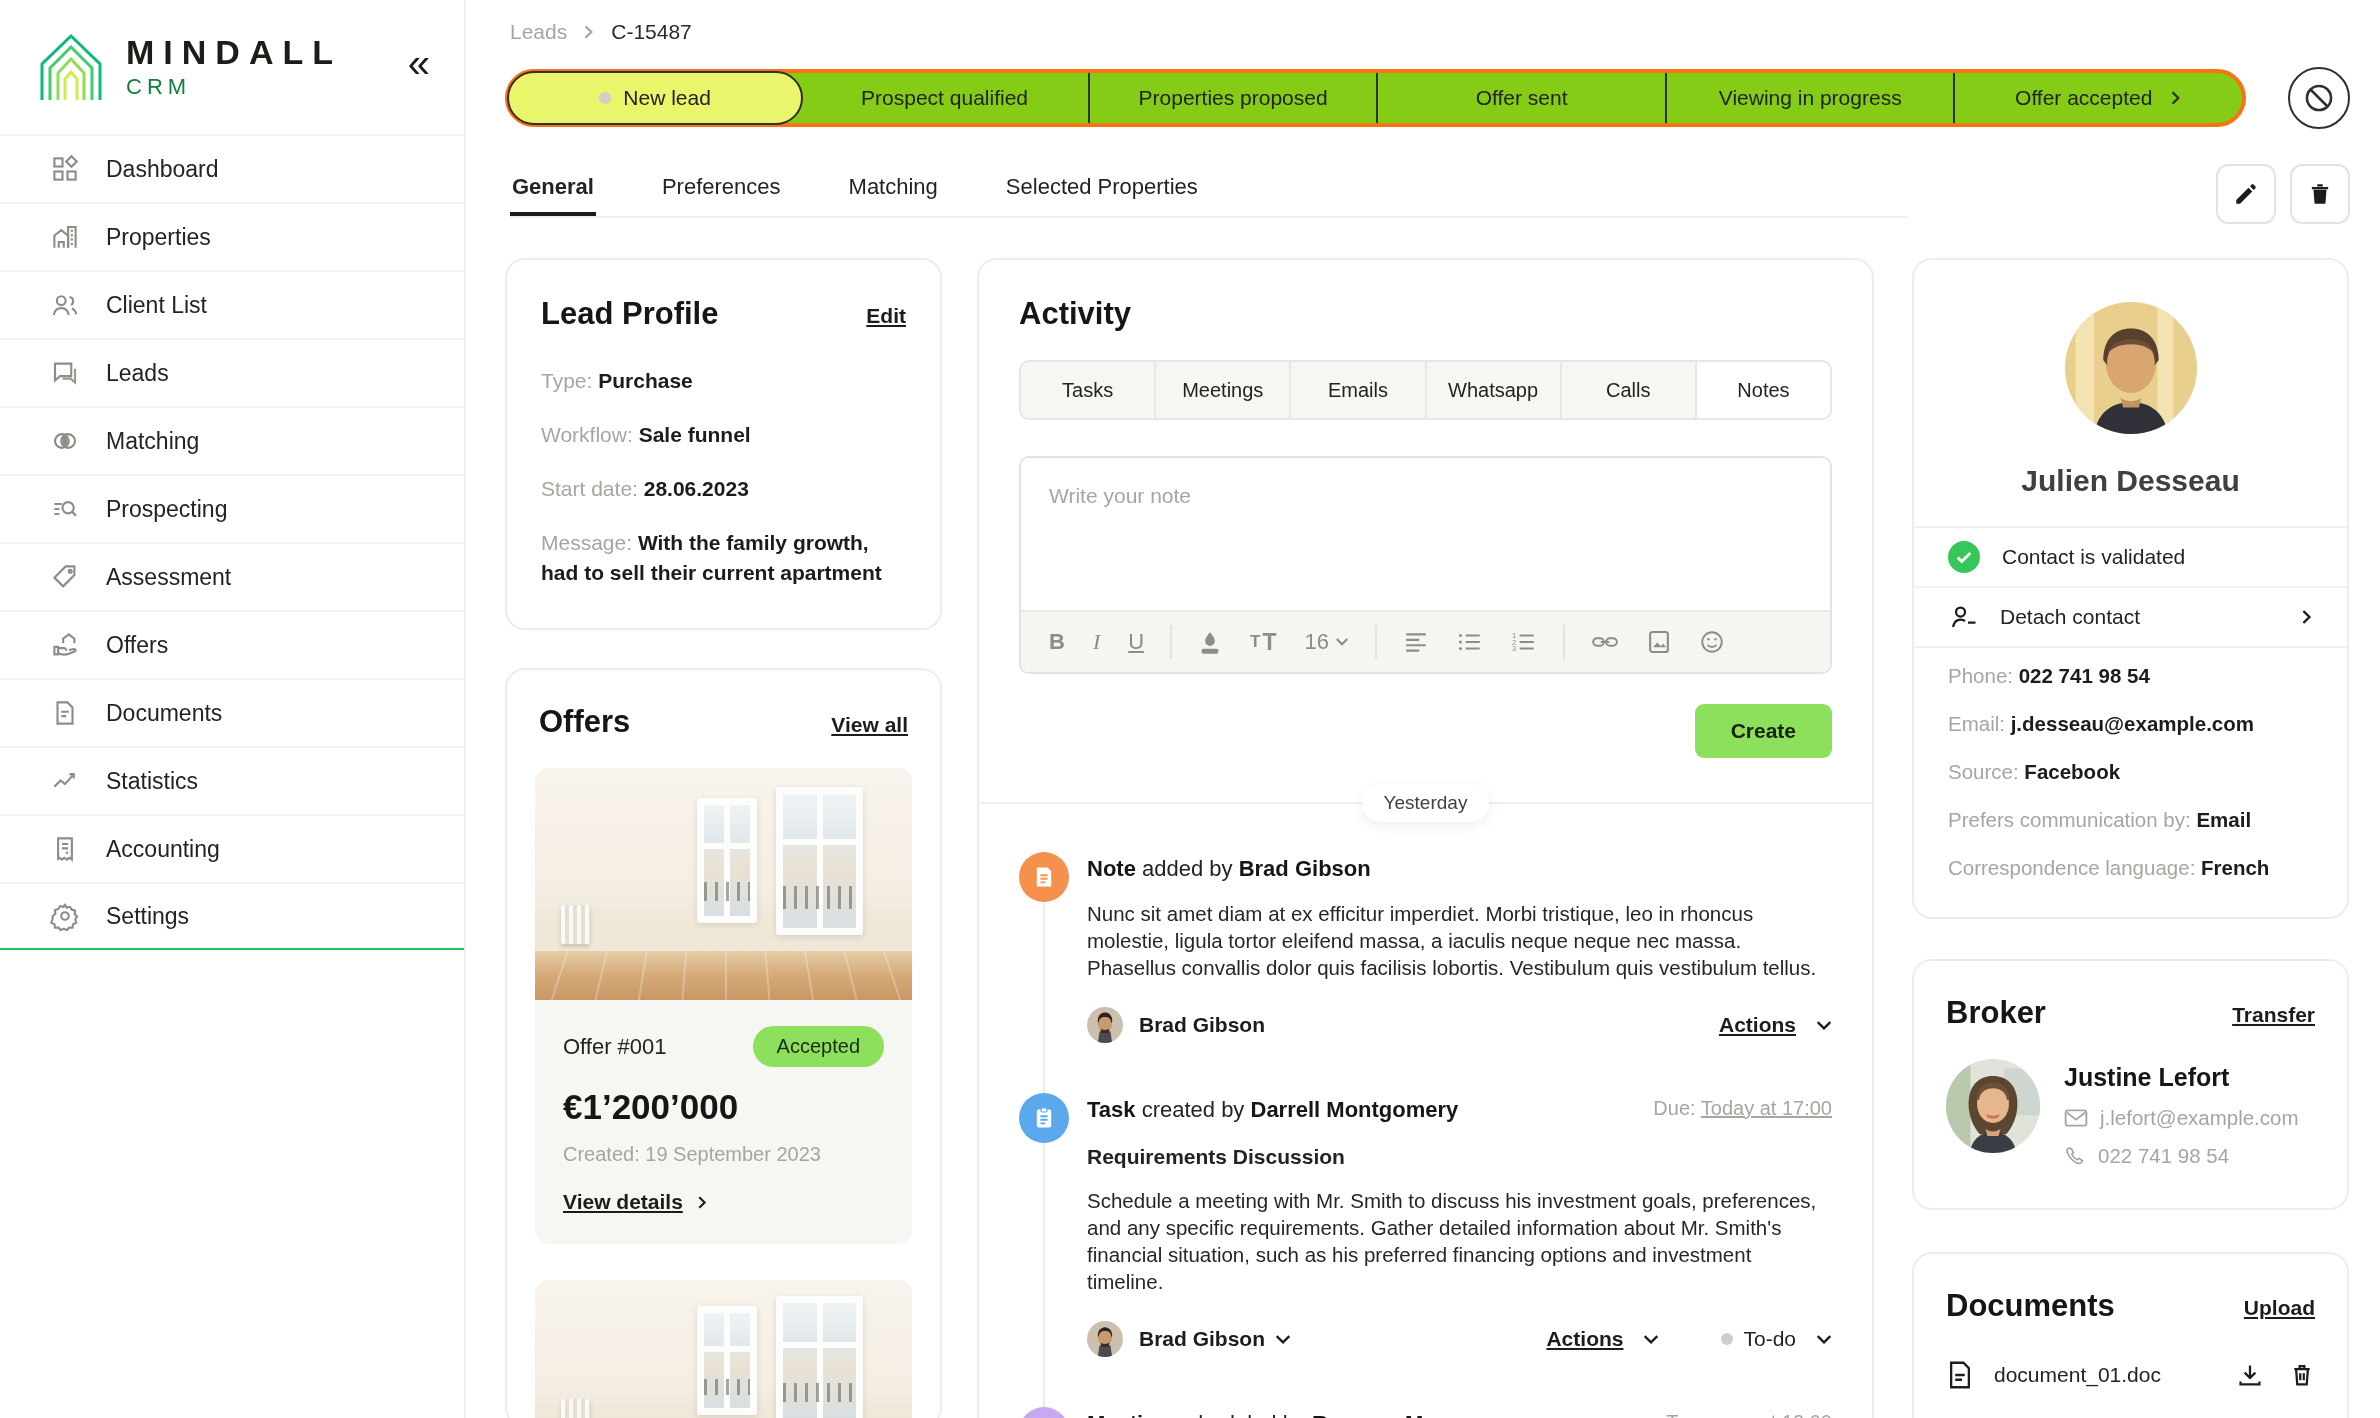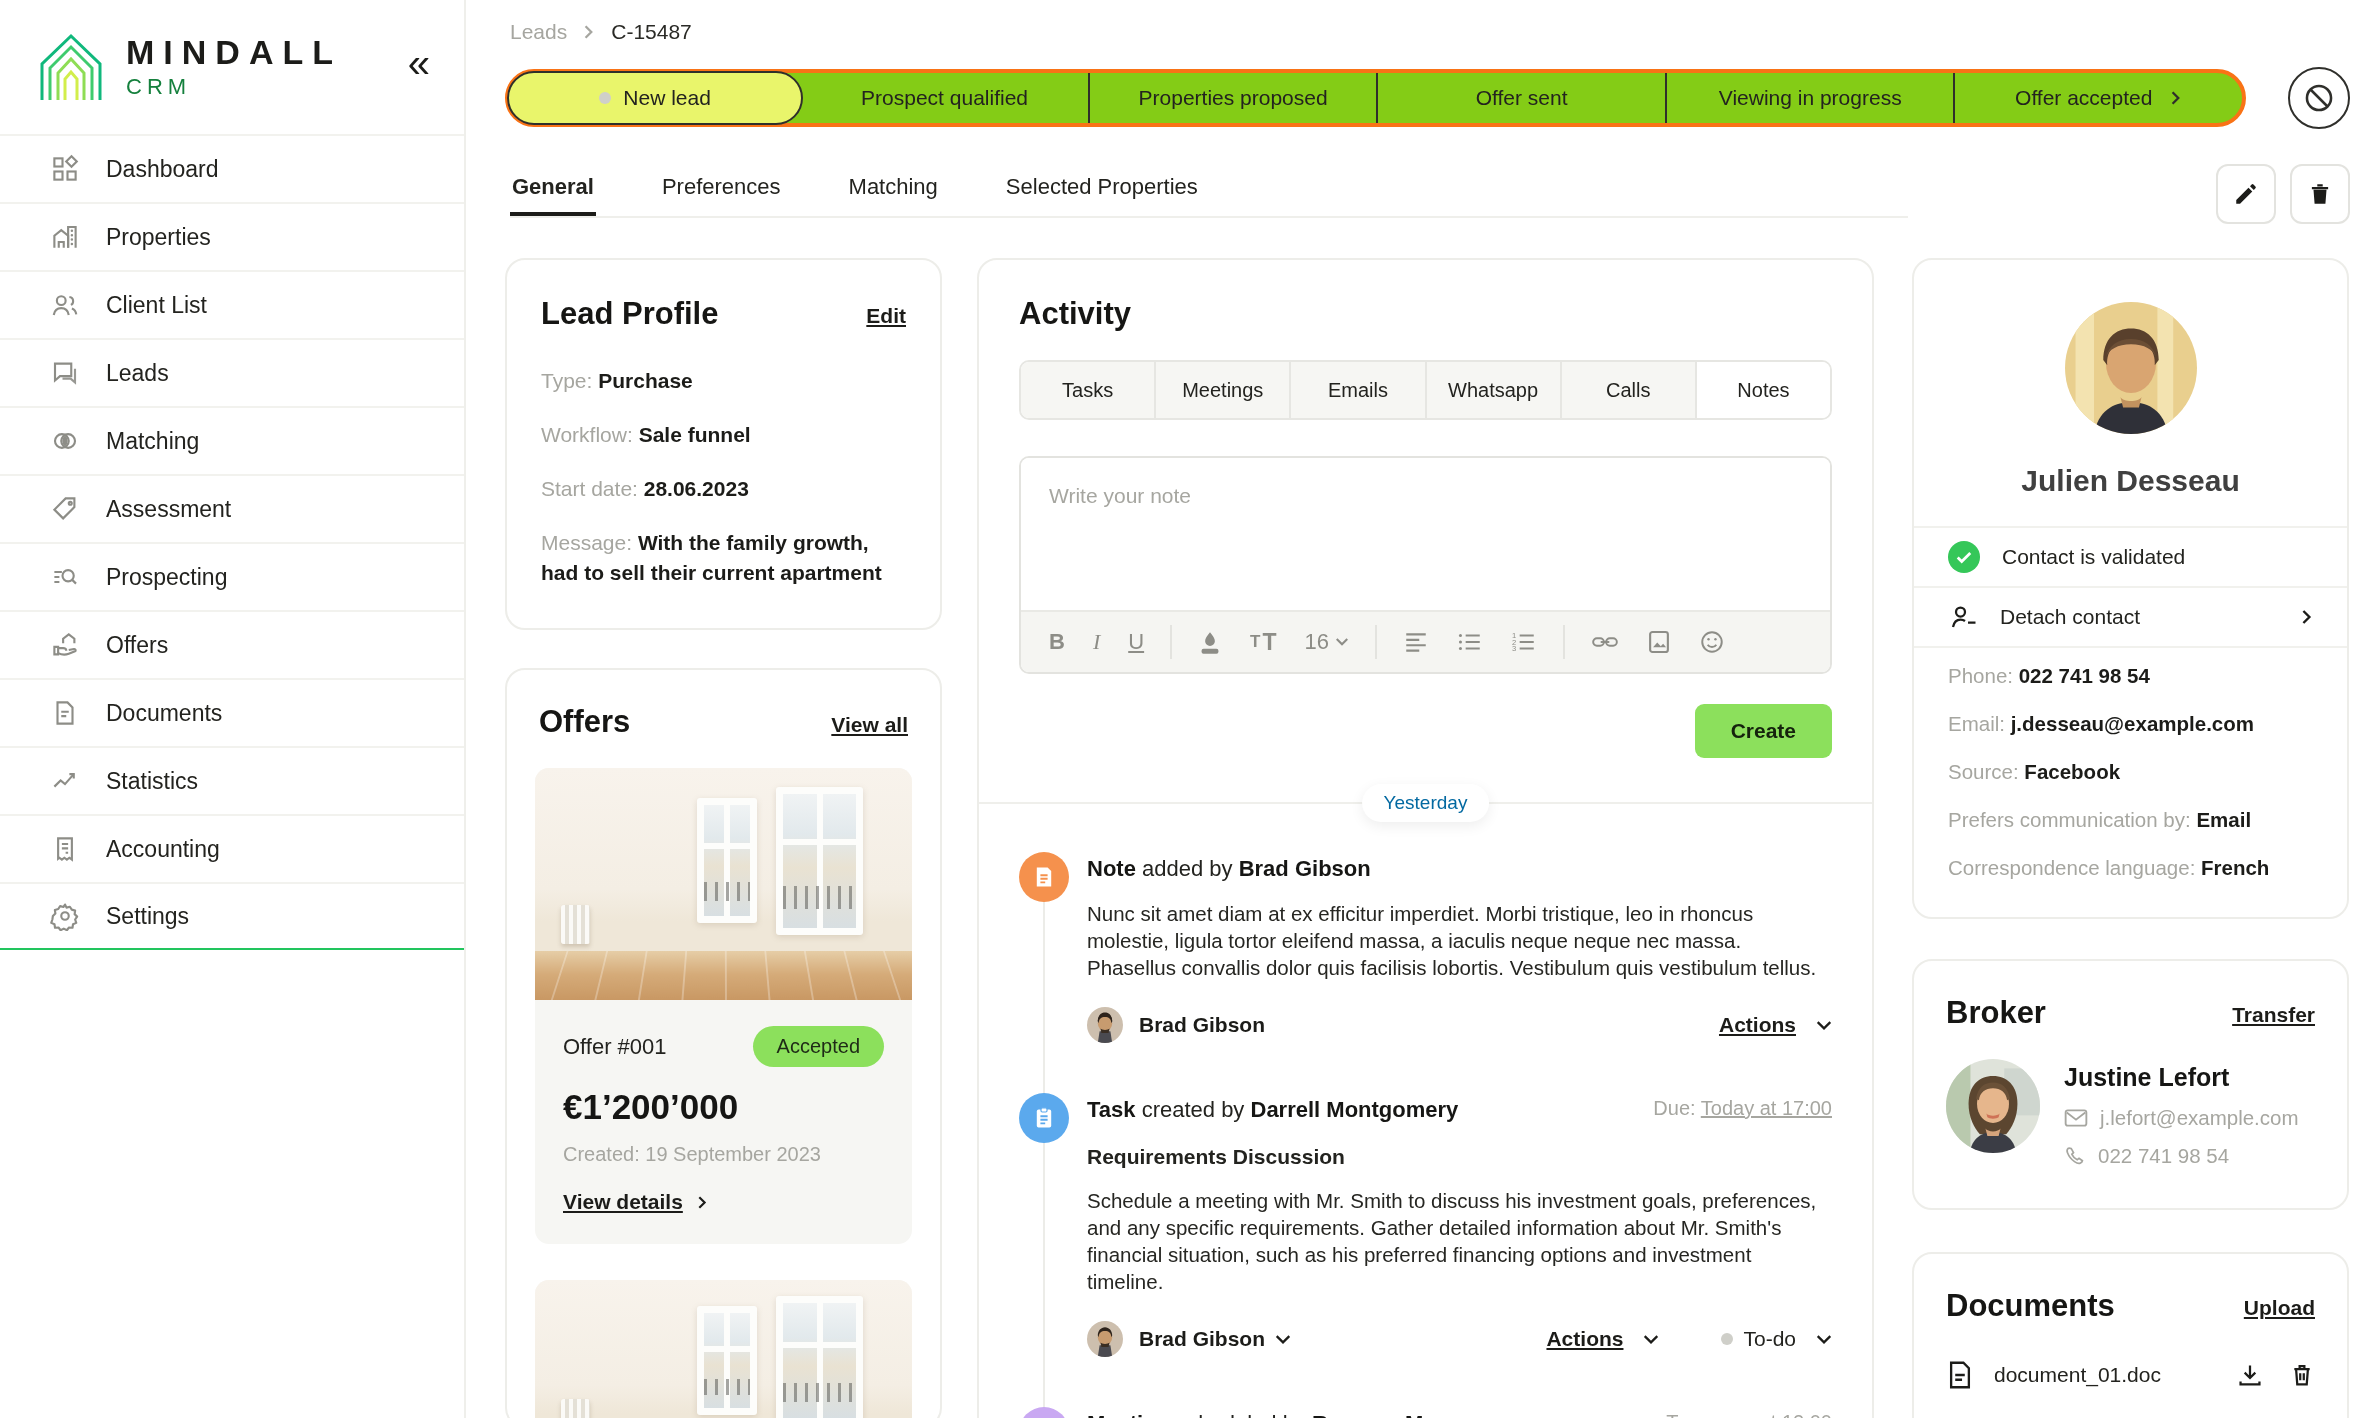--- a/index.html
+++ b/index.html
@@ -104,21 +104,21 @@
   .tb-group:first-child { padding-left:4px; }
   .tb-sep { width:2px; height:34px; background:#e3e3df; }
   .tb-btn { font-size:22px; cursor:pointer; color:#8d8d87; display:flex; align-items:center; gap:6px; }
   .tb-b { font-weight:bold; }
   .tb-i { font-style:italic; font-family:"Liberation Serif",serif; }
   .tb-u { text-decoration:underline; }
   .create-row { display:flex; justify-content:flex-end; margin-top:30px; }
   .create-btn { background:#8ce05c; border:none; border-radius:9px; padding:15px 36px; font-size:21px; font-weight:bold; color:#15230d; cursor:pointer; font-family:"Liberation Sans",sans-serif; }
 
   .day-divider { margin:44px -40px 0; position:relative; border-top:2px solid #efefeb; }
-  .day-pill { position:absolute; left:50%; top:-20px; transform:translateX(-50%); background:#fff; color:#0369a1; font-size:19px; padding:8px 22px; border-radius:999px; box-shadow:0 4px 14px rgba(0,0,0,.07); }
+  .day-pill { position:absolute; left:50%; top:-20px; transform:translateX(-50%); background:#fff; color:#404040; font-size:19px; padding:8px 22px; border-radius:999px; box-shadow:0 4px 14px rgba(0,0,0,.07); }
 
   .feed { margin-top:52px; position:relative; }
   .thread { position:absolute; left:24px; top:26px; bottom:10px; width:2px; background:#ececе8; background:#ececE8; }
   .feed-item { position:relative; padding-left:68px; margin-bottom:54px; }
   .feed-icon { position:absolute; left:0; top:-4px; width:50px; height:50px; border-radius:50%; display:flex; align-items:center; justify-content:center; }
   .fi-note { background:#f5914d; }
   .fi-task { background:#5ba9ed; }
   .fi-meet { background:#c9a8f2; }
   .feed-title { font-size:22px; color:#23231f; }
   .feed-title b { color:#161614; }
@@ -230,35 +230,35 @@
             <circle cx="9.5" cy="12" r="5.5"></circle>
             <circle cx="14.5" cy="12" r="5.5"></circle>
             <path d="M12 7.6a5.5 5.5 0 0 1 0 8.8 5.5 5.5 0 0 1 0-8.8z" fill="#8d8d87" stroke="none"></path>
           </svg>
         </span>
       <span class="nav-label">Matching</span>
     </div>
     <div class="nav-item">
       <span class="ico">
           <svg width="30" height="30" viewBox="0 0 24 24" fill="none" stroke="#8d8d87" stroke-width="1.7">
-            <path d="M12.5 3.5h7v7l-9 9-7-7z"></path>
-            <circle cx="16.2" cy="7.4" r="1.2"></circle>
-          </svg>
-        </span>
-      <span class="nav-label">Assessment</span>
-    </div>
-    <div class="nav-item">
-      <span class="ico">
-          <svg width="30" height="30" viewBox="0 0 24 24" fill="none" stroke="#8d8d87" stroke-width="1.7">
             <path d="M3.5 8h6M3.5 12h4M3.5 16h4"></path>
             <circle cx="14.5" cy="11" r="4.5"></circle>
             <path d="M17.8 14.3l3 3"></path>
           </svg>
         </span>
       <span class="nav-label">Prospecting</span>
+    </div>
+    <div class="nav-item">
+      <span class="ico">
+          <svg width="30" height="30" viewBox="0 0 24 24" fill="none" stroke="#8d8d87" stroke-width="1.7">
+            <path d="M12.5 3.5h7v7l-9 9-7-7z"></path>
+            <circle cx="16.2" cy="7.4" r="1.2"></circle>
+          </svg>
+        </span>
+      <span class="nav-label">Assessment</span>
     </div>
     <div class="nav-item">
       <span class="ico">
           <svg width="30" height="30" viewBox="0 0 24 24" fill="none" stroke="#8d8d87" stroke-width="1.7">
             <path d="M10.5 10.5V7l4.5-3.5L19.5 7v3.5"></path>
             <path d="M3.5 13.5h3v6h-3z"></path>
             <path d="M6.5 18.5c3 1.5 6 1.5 8.5.5l5-2c1-.5.5-2-.8-1.8l-4.2.8"></path>
             <path d="M6.5 14.5h4c1.5 0 2.5 1 2.5 2"></path>
           </svg>
         </span>

